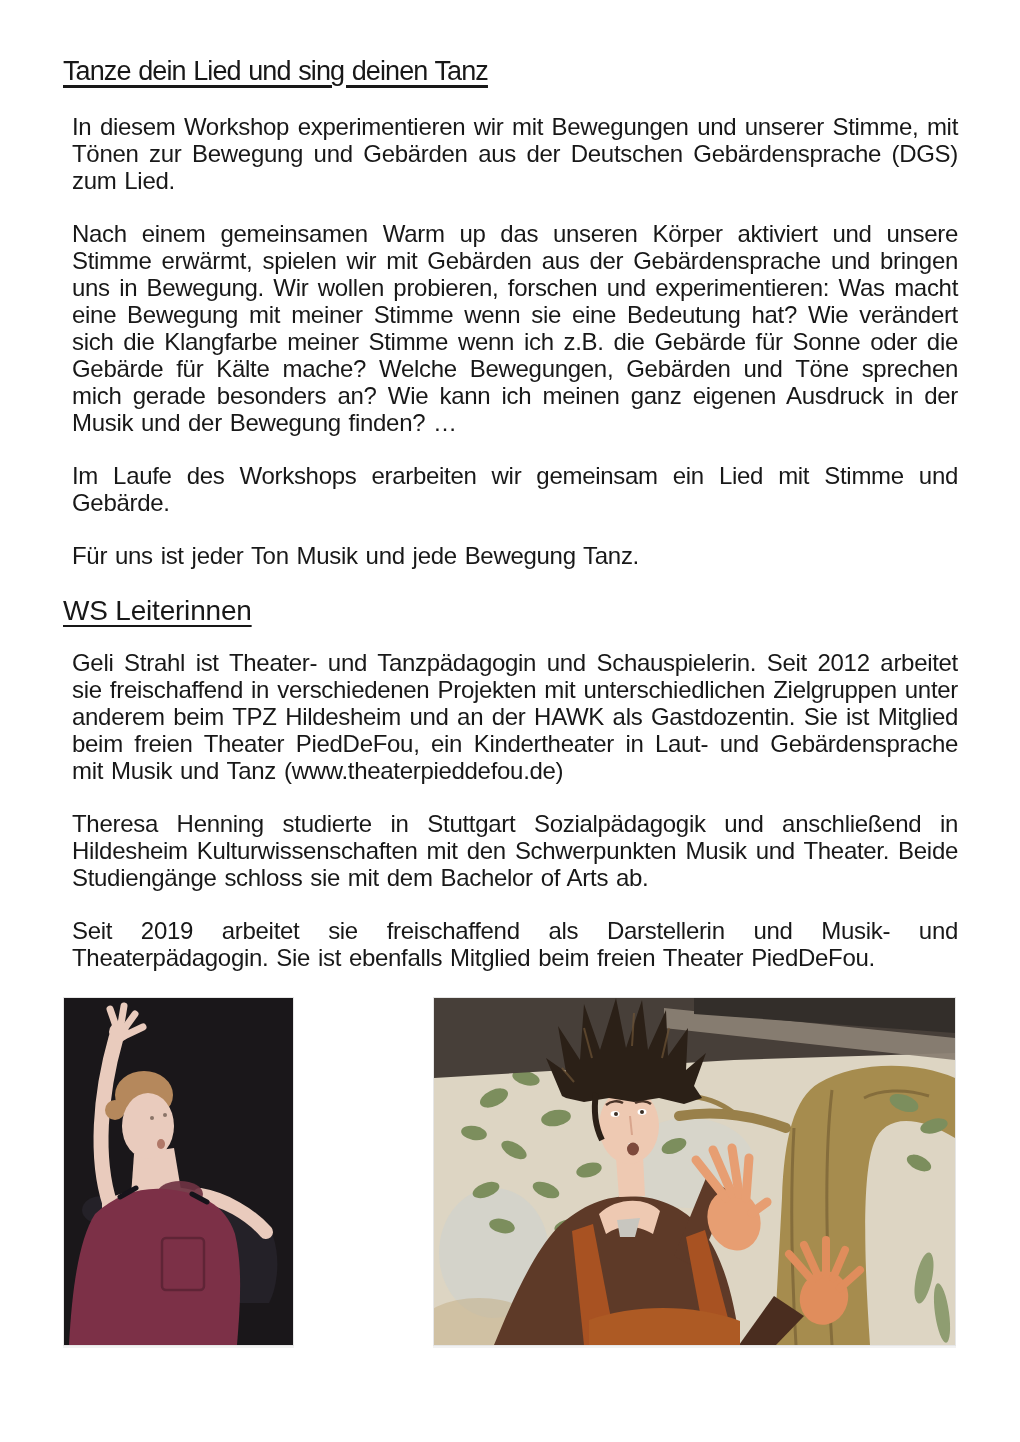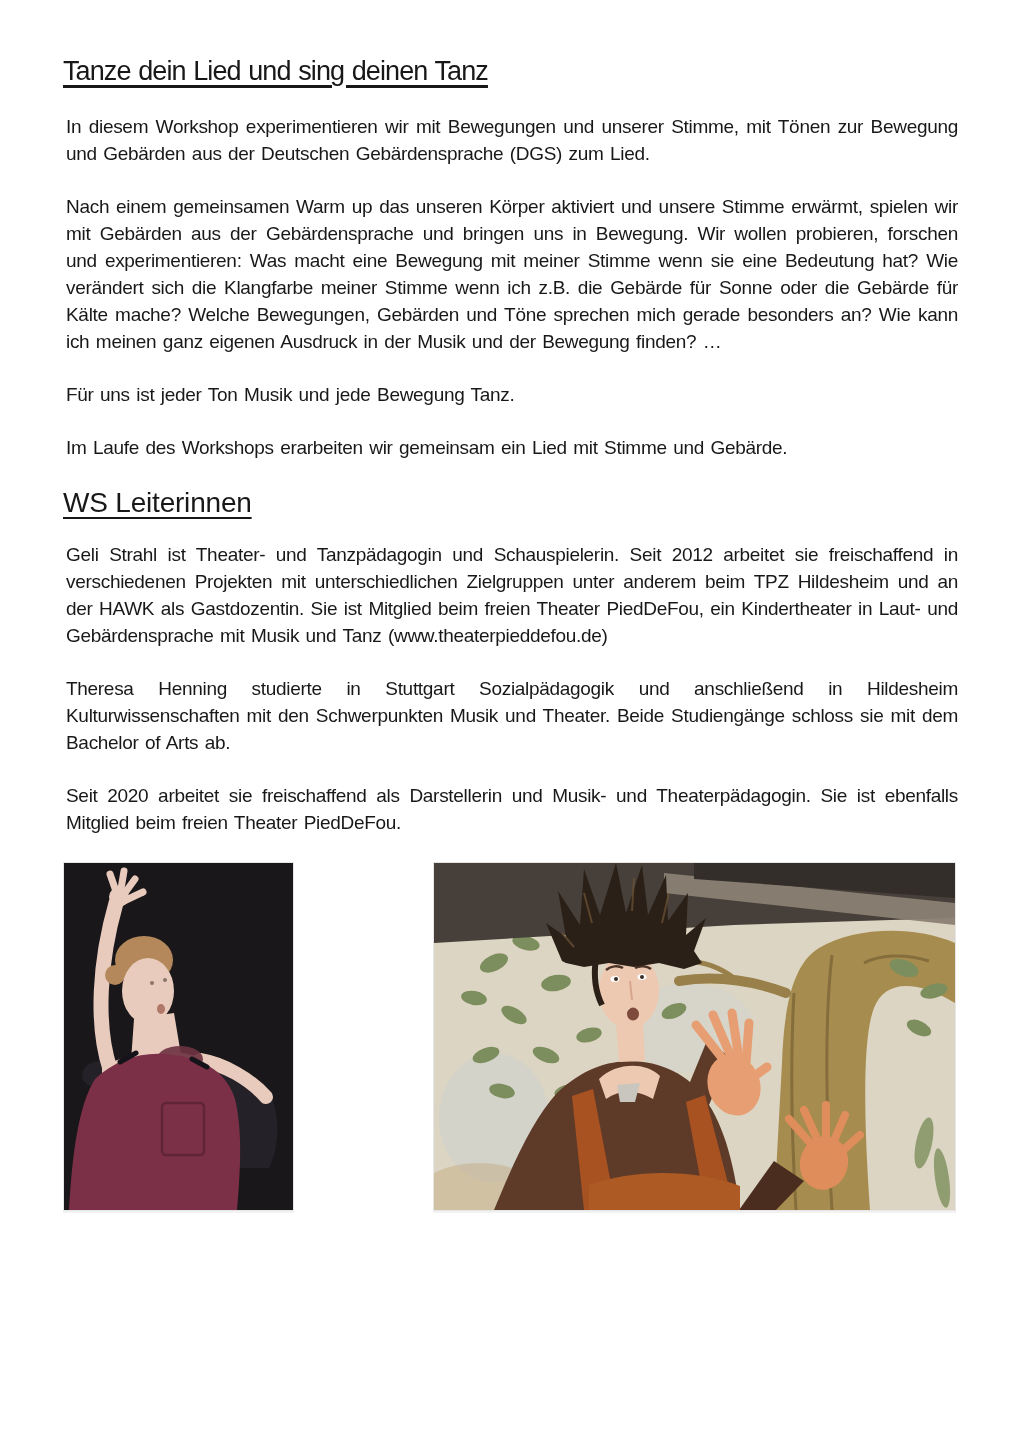--- a/index.html
+++ b/index.html
@@ -9,49 +9,49 @@
     color:#181818;
     overflow:hidden;
   }
   .page{padding:56px 62px 0 63px;}
   .doc-title{
     font-size:27px;font-weight:normal;letter-spacing:-0.9px;word-spacing:1px;
     margin:0 0 26px 0;
     text-decoration:underline;text-decoration-thickness:2.5px;text-underline-offset:5px;
   }
   p.body-par{
-    font-size:19px;line-height:27px;letter-spacing:-0.3px;word-spacing:1.5px;
-    text-align:justify;margin:0 0 26px 3px;
+    font-size:24px;line-height:27px;letter-spacing:-0.3px;word-spacing:1.5px;
+    text-align:justify;margin:0 0 26px 9px;
   }
   .section-heading{
     font-size:28px;font-weight:400;letter-spacing:-0.2px;
     margin:0 0 22px 0;
     text-decoration:underline;text-decoration-thickness:1.5px;text-underline-offset:5px;
   }
   .photo-row{display:flex;gap:139px;align-items:flex-start;margin-top:0;}
   .photo{margin:0;border:1px solid #e6e6e6;box-shadow:0 2px 0 rgba(0,0,0,0.05);line-height:0;}
   .photo svg{display:block;}
 </style>
 </head>
 <body>
 
 <div class="page">
 
   <h1 class="doc-title">Tanze dein Lied  und sing deinen Tanz</h1>
 
   <p class="body-par">In diesem Workshop experimentieren wir mit Bewegungen und unserer Stimme, mit Tönen zur Bewegung und Gebärden aus der Deutschen Gebärdensprache (DGS) zum Lied.</p>
   <p class="body-par">Nach einem gemeinsamen Warm up das unseren Körper aktiviert und unsere Stimme erwärmt, spielen wir mit Gebärden aus der Gebärdensprache und bringen uns in Bewegung. Wir wollen probieren, forschen und experimentieren: Was macht eine Bewegung mit meiner Stimme wenn sie eine Bedeutung hat? Wie verändert sich die Klangfarbe meiner Stimme wenn ich z.B. die Gebärde für Sonne oder die Gebärde für Kälte mache? Welche Bewegungen, Gebärden und Töne sprechen mich gerade besonders an? Wie kann ich meinen ganz eigenen Ausdruck in der Musik und der Bewegung finden? …</p>
+  <p class="body-par">Im Laufe des Workshops erarbeiten wir gemeinsam ein Lied mit Stimme und Gebärde.</p>
   <p class="body-par">Für uns ist jeder Ton Musik und jede Bewegung Tanz.</p>
-  <p class="body-par">Im Laufe des Workshops erarbeiten wir gemeinsam ein Lied mit Stimme und Gebärde.</p>
 
   <h2 class="section-heading">WS Leiterinnen</h2>
 
   <p class="body-par">Geli Strahl ist Theater- und Tanzpädagogin und Schauspielerin. Seit 2012 arbeitet sie freischaffend in verschiedenen Projekten mit unterschiedlichen Zielgruppen unter anderem beim TPZ Hildesheim und an der HAWK als Gastdozentin. Sie ist Mitglied beim freien Theater PiedDeFou, ein Kindertheater in Laut- und Gebärdensprache mit Musik und Tanz (www.theaterpieddefou.de)</p>
   <p class="body-par">Theresa Henning studierte in Stuttgart Sozialpädagogik und anschließend in Hildesheim Kulturwissenschaften mit den Schwerpunkten Musik und Theater. Beide Studiengänge schloss sie mit dem Bachelor of Arts ab.</p>
-  <p class="body-par">Seit 2020 arbeitet sie freischaffend als Darstellerin und Musik- und Theaterpädagogin. Sie ist ebenfalls Mitglied beim freien Theater PiedDeFou.</p>
+  <p class="body-par">Seit 2019 arbeitet sie freischaffend als Darstellerin und Musik- und Theaterpädagogin. Sie ist ebenfalls Mitglied beim freien Theater PiedDeFou.</p>
 
   <div class="photo-row">
 
     <figure class="photo">
       <svg width="229" height="347" viewBox="0 0 229 347">
         <rect x="0" y="0" width="229" height="347" fill="#1a171a"></rect>
 
         <g fill="#242128">
           <ellipse cx="38" cy="212" rx="20" ry="14"></ellipse>
           <path d="M148,206 C176,204 200,216 209,238 C217,262 213,290 205,305 L168,305 C158,272 148,236 148,206 Z"></path>

